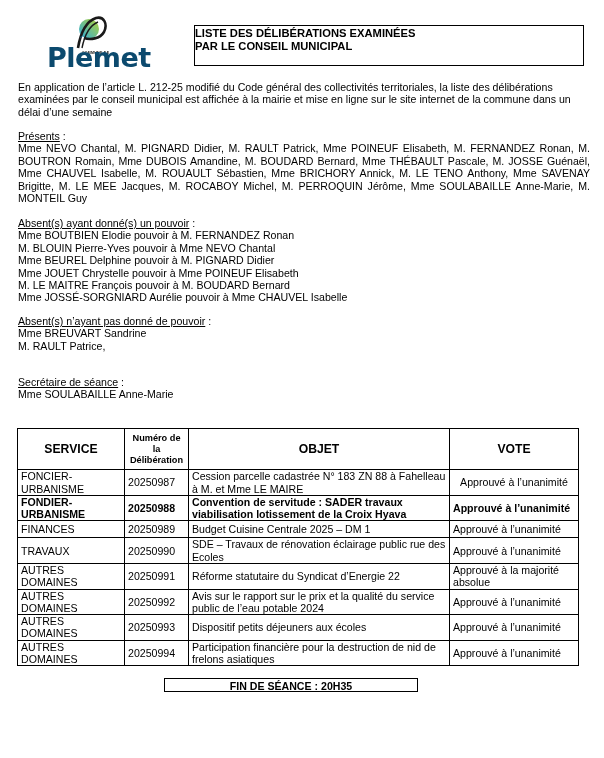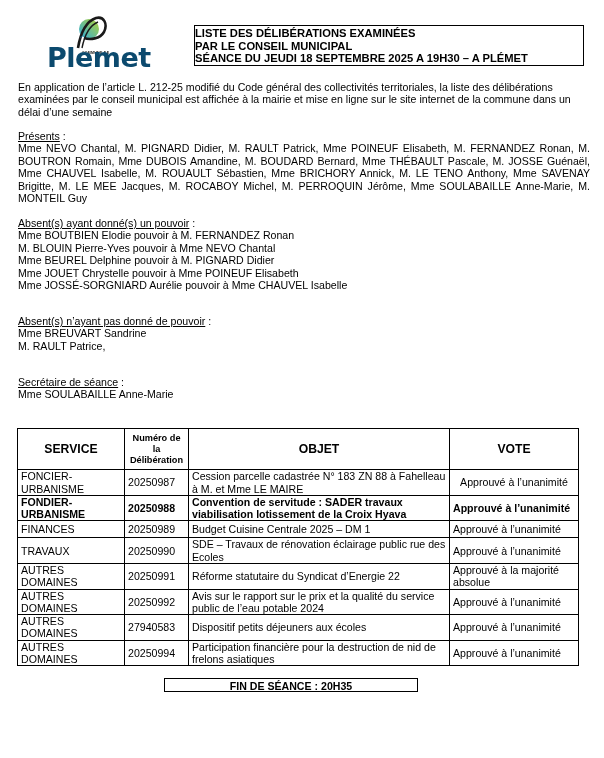--- a/index.html
+++ b/index.html
@@ -39,36 +39,36 @@
     <path d="M36 36 C38 24, 42 10, 54 6 C62 4, 66 12, 62 20 C58 27, 48 28, 42 26" fill="none" stroke="#1a1a1a" stroke-width="2.6"></path>
     <path d="M40 36 C42 26, 46 14, 56 10" fill="none" stroke="#1a1a1a" stroke-width="1.4"></path>
   </svg>
   <span class="logo-small">COMMUNE DE</span>
   <span class="logo-word">Pl<span style="position:relative">e<span style="position:absolute;left:3px;top:-6px;font-size:10px;">´</span></span>met</span>
 </div>
 
 <div class="title-box">
   <div>LISTE DES DÉLIBÉRATIONS EXAMINÉES</div>
   <div>PAR LE CONSEIL MUNICIPAL</div>
-  <div>SÉANCE DU JEUDI 18 SEPTEMBRE 2025 A 19H30 – A PLÉMET</div>
 </div>
 
 <div class="intro">En application de l’article L. 212-25 modifié du Code général des collectivités territoriales, la liste des délibérations examinées par le conseil municipal est affichée à la mairie et mise en ligne sur le site internet de la commune dans un délai d’une semaine</div>
 
 <div class="sec" style="top:130px;">
   <div><span class="h">Présents</span> :</div>
   <div class="just">Mme NEVO Chantal, M. PIGNARD Didier, M. RAULT Patrick, Mme POINEUF Elisabeth, M. FERNANDEZ Ronan, M. BOUTRON Romain, Mme DUBOIS Amandine, M. BOUDARD Bernard, Mme THÉBAULT Pascale, M. JOSSE Guénaël, Mme CHAUVEL Isabelle, M. ROUAULT Sébastien, Mme BRICHORY Annick, M. LE TENO Anthony, Mme SAVENAY Brigitte, M. LE MEE Jacques, M. ROCABOY Michel, M. PERROQUIN Jérôme, Mme SOULABAILLE Anne-Marie, M. MONTEIL Guy</div>
 </div>
 
 <div class="sec" style="top:217px;">
   <div><span class="h">Absent(s) ayant donné(s) un pouvoir</span> :</div>
   <div>Mme BOUTBIEN Elodie pouvoir à M. FERNANDEZ Ronan</div>
   <div>M. BLOUIN Pierre-Yves pouvoir à Mme NEVO Chantal</div>
   <div>Mme BEUREL Delphine pouvoir à M. PIGNARD Didier</div>
   <div>Mme JOUET Chrystelle pouvoir à Mme POINEUF Elisabeth</div>
+  <div>M. LE MAITRE François pouvoir à M. BOUDARD Bernard</div>
   <div>Mme JOSSÉ-SORGNIARD Aurélie pouvoir à Mme CHAUVEL Isabelle</div>
 </div>
 
 <div class="sec" style="top:315px;">
   <div><span class="h">Absent(s) n’ayant pas donné de pouvoir</span> :</div>
   <div>Mme BREUVART Sandrine</div>
   <div>M. RAULT Patrice,</div>
 </div>
 
 <div class="sec" style="top:376px;">
@@ -123,21 +123,21 @@
       <td class="vote left">Approuvé à la majorité absolue</td>
     </tr>
     <tr style="height:25px;">
       <td>AUTRES DOMAINES</td>
       <td>20250992</td>
       <td>Avis sur le rapport sur le prix et la qualité du service public de l’eau potable 2024</td>
       <td class="vote left">Approuvé à l’unanimité</td>
     </tr>
     <tr style="height:25px;">
       <td>AUTRES DOMAINES</td>
-      <td>27940583</td>
+      <td>20250993</td>
       <td>Dispositif petits déjeuners aux écoles</td>
       <td class="vote left">Approuvé à l’unanimité</td>
     </tr>
     <tr style="height:25px;">
       <td>AUTRES DOMAINES</td>
       <td>20250994</td>
       <td>Participation financière pour la destruction de nid de frelons asiatiques</td>
       <td class="vote left">Approuvé à l’unanimité</td>
     </tr>
   </tbody>

